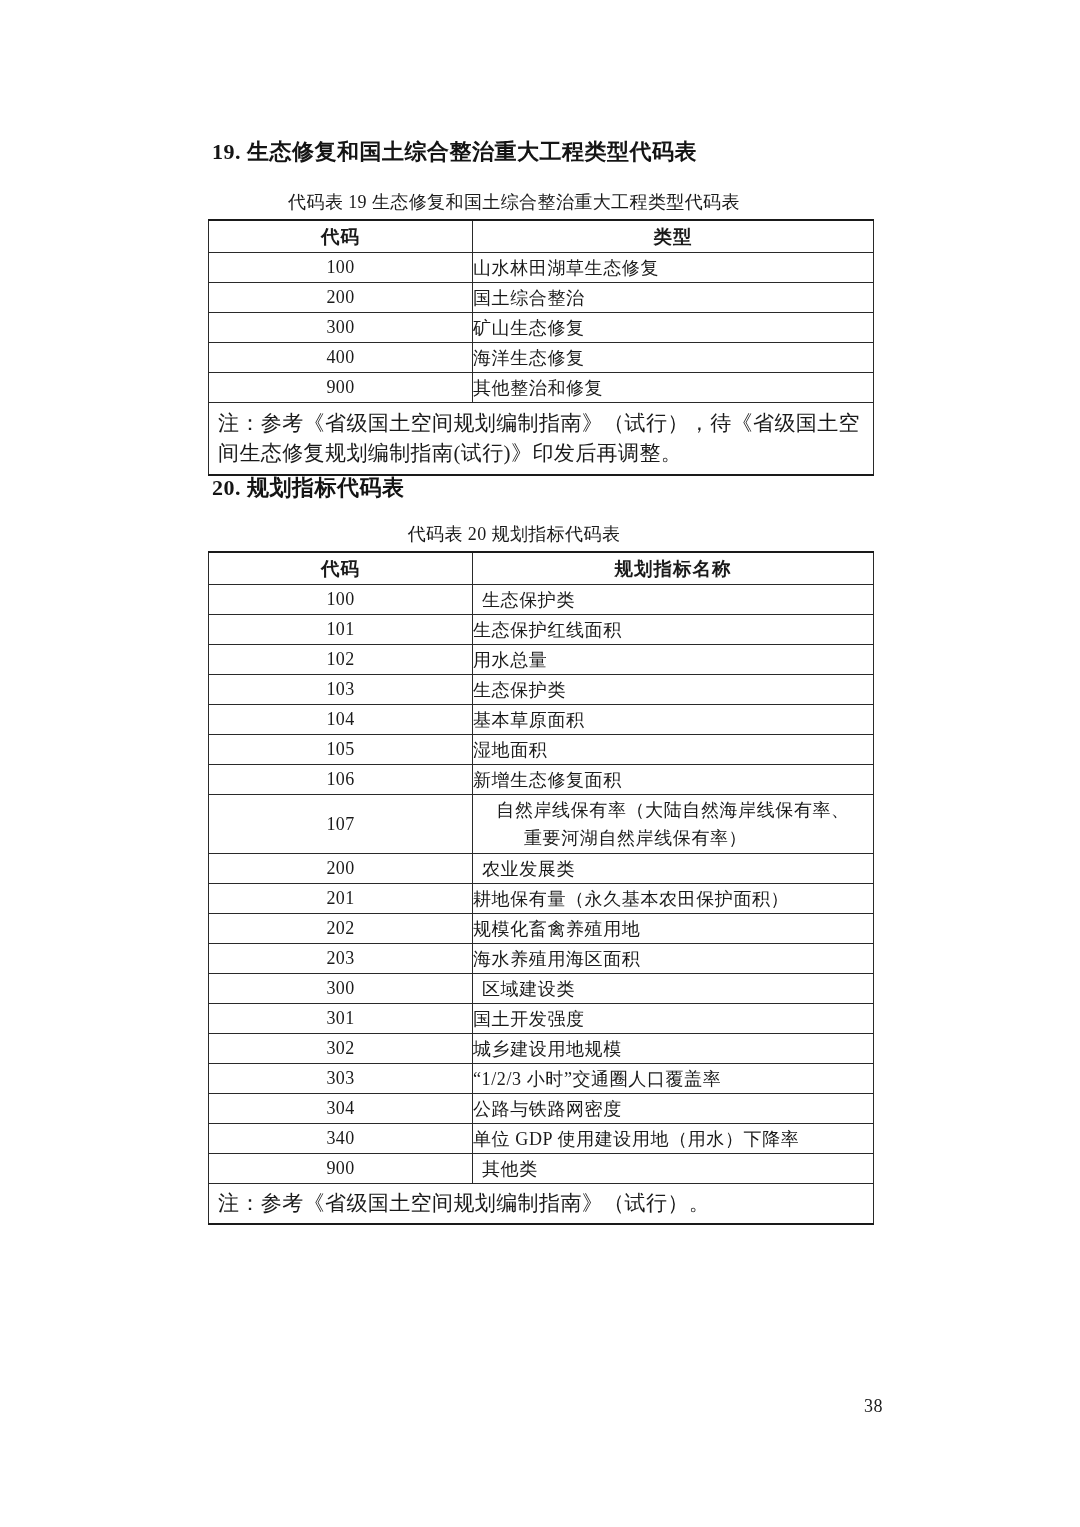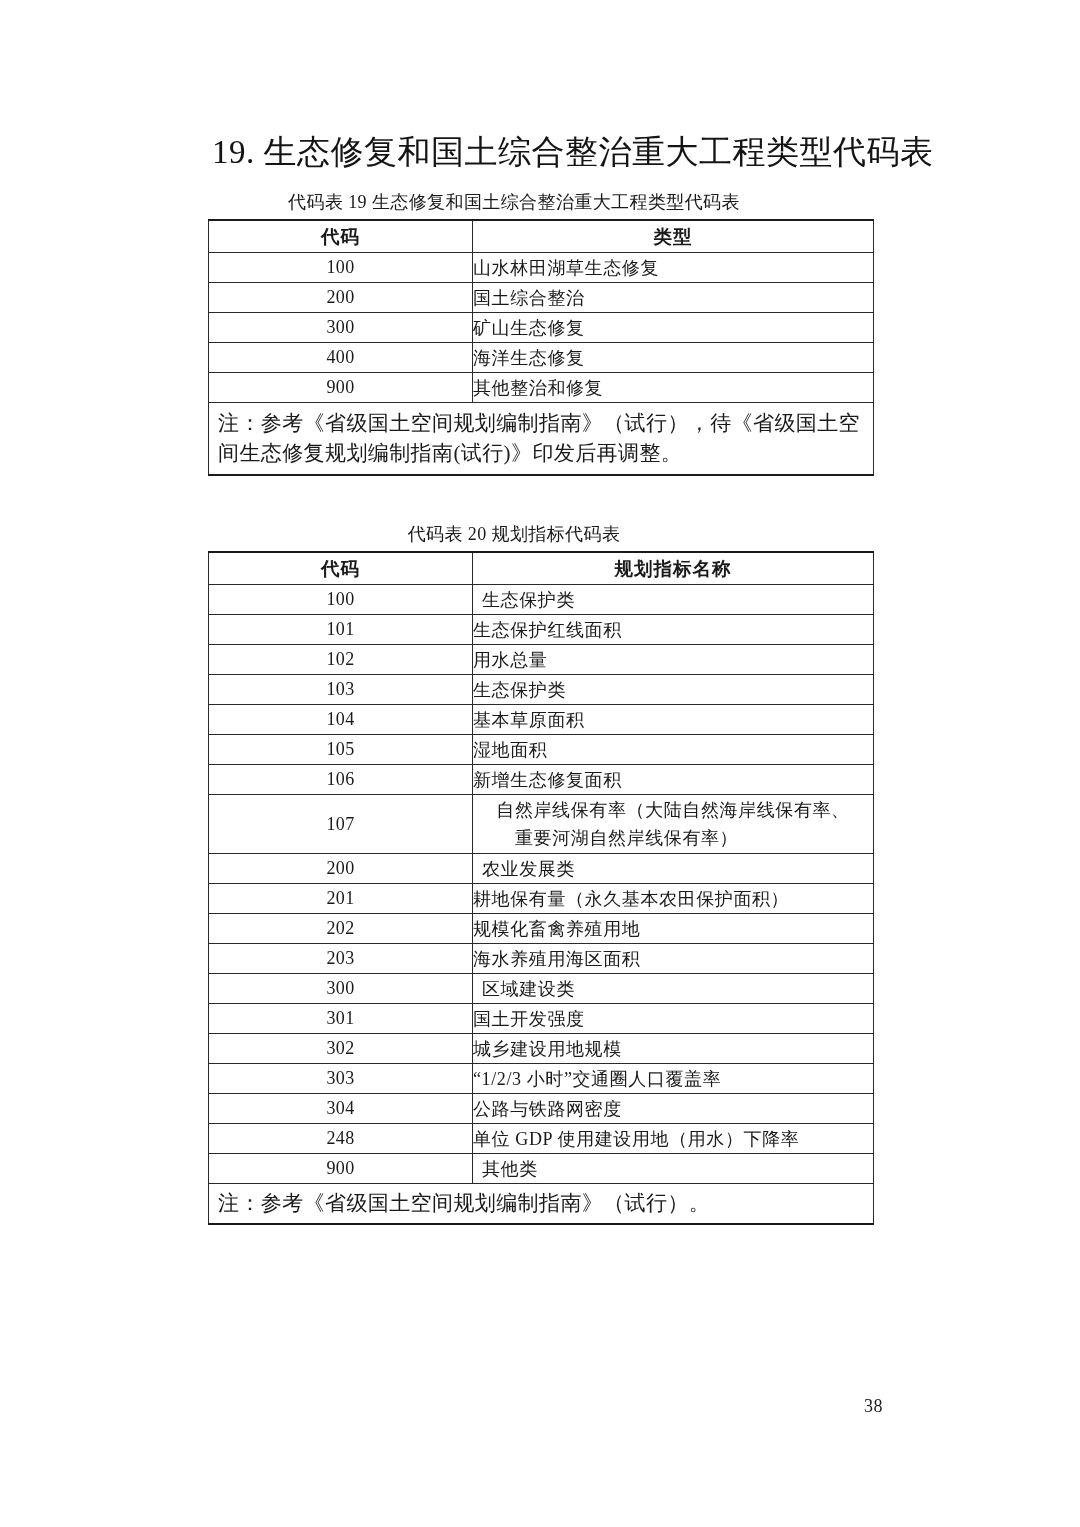--- a/index.html
+++ b/index.html
@@ -21,24 +21,24 @@
     left: 0;
     top: 0;
     width: 1080px;
     height: 1527px;
   }
 
   
   .section-heading {
     position: absolute;
     left: 212px;
-    font-size: 33px;
+    font-size: 22px;
     line-height: 32px;
     letter-spacing: 0.5px;
-    font-weight: 400;
+    font-weight: 700;
     white-space: nowrap;
     color: #141414;
   }
   #heading-19 { top: 136px; }
   #heading-20 { top: 472px; }
 
   
   .table-caption {
     position: absolute;
     width: 1028px;
@@ -102,21 +102,21 @@
     padding: 0 6px;
   }
   .cell-name.is-category {
     text-align: left;
     padding-left: 9px;
   }
   .cell-name.is-wrapped {
     height: 58px;
     line-height: 28px;
     text-align: center;
-    padding: 0 8px;
+    padding: 0 17px;
   }
   .cell-name .wrap-line {
     display: block;
     white-space: nowrap;
   }
   .cell-name .wrap-line.line-2 {
     text-align: left;
     padding-left: 34px;
   }
 
@@ -184,20 +184,21 @@
       <tr>
         <td class="cell-code">900</td>
         <td class="cell-name">其他整治和修复</td>
       </tr>
       <tr class="note-row">
         <td colspan="2"><span class="wrap-line">注：参考《省级国土空间规划编制指南》（试行），待《省级国土空间生态修复</span><span class="wrap-line">规划编制指南(试行)》印发后再调整。</span></td>
       </tr>
     </tbody>
   </table>
 
+  <div class="section-heading" id="heading-20">20. 规划指标代码表</div>
 
   <div class="table-caption" id="caption-20">代码表 20 规划指标代码表</div>
 
   <table class="code-table" id="table-20">
     <colgroup>
         <col class="c-code">
         <col class="c-name">
       </colgroup>
     <thead>
       <tr>
@@ -271,21 +272,21 @@
       </tr>
       <tr>
         <td class="cell-code">303</td>
         <td class="cell-name">“1/2/3 小时”交通圈人口覆盖率</td>
       </tr>
       <tr>
         <td class="cell-code">304</td>
         <td class="cell-name">公路与铁路网密度</td>
       </tr>
       <tr>
-        <td class="cell-code">248</td>
+        <td class="cell-code">340</td>
         <td class="cell-name">单位 GDP 使用建设用地（用水）下降率</td>
       </tr>
       <tr>
         <td class="cell-code">900</td>
         <td class="cell-name is-category">其他类</td>
       </tr>
       <tr class="note-row single">
         <td colspan="2">注：参考《省级国土空间规划编制指南》（试行）。</td>
       </tr>
     </tbody>

